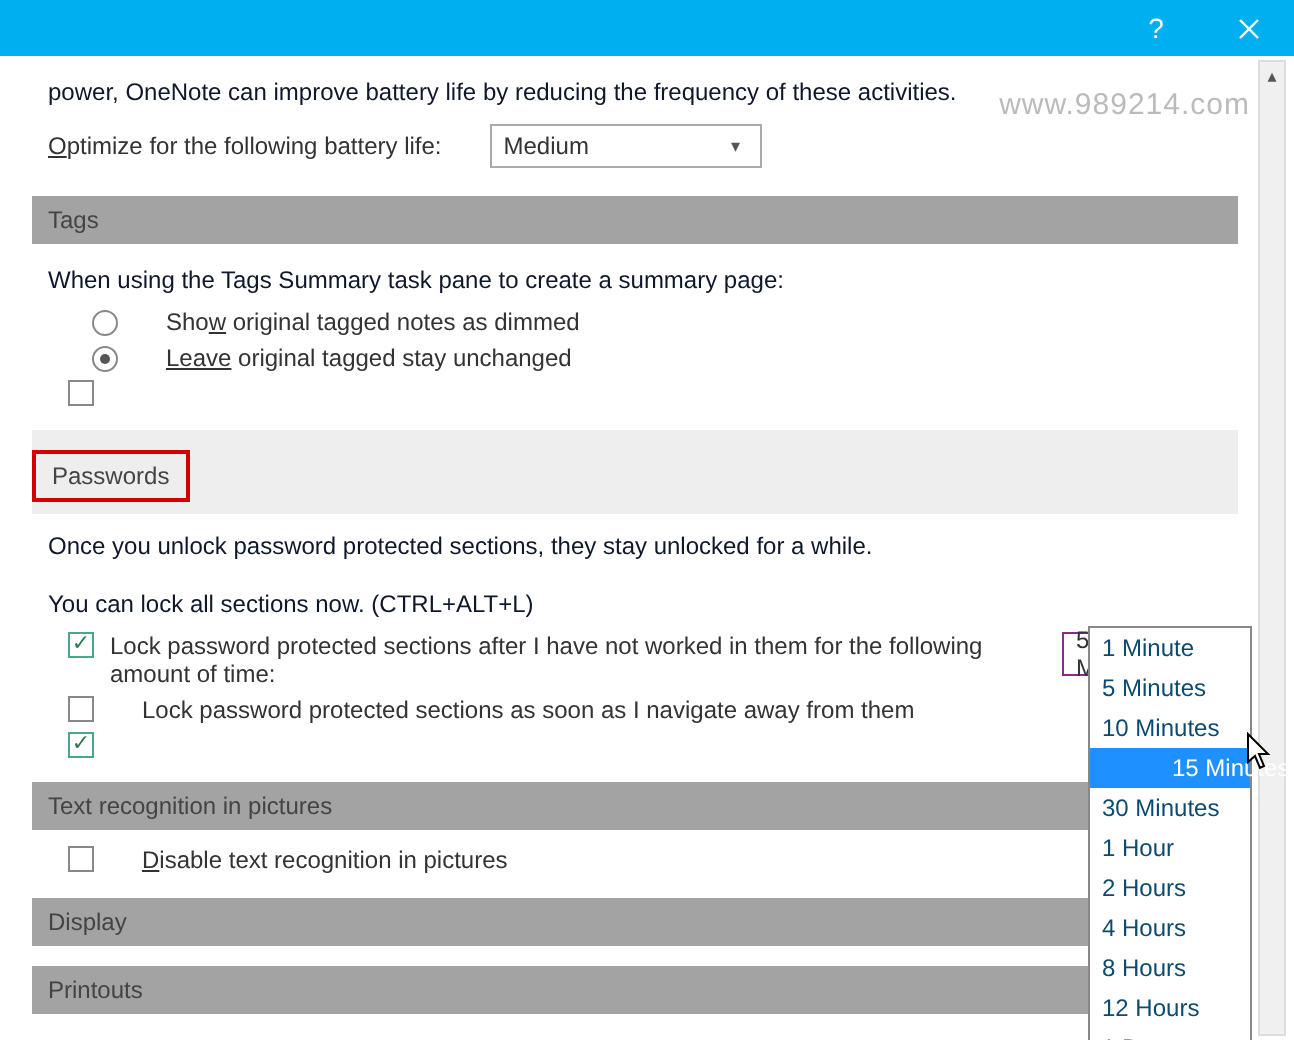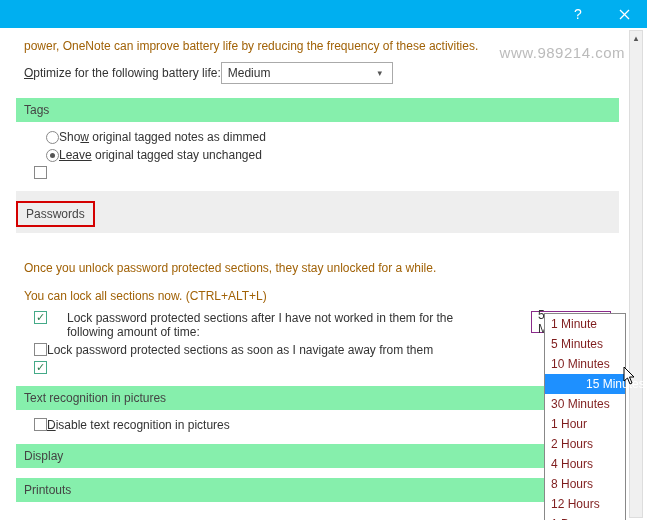--- a/index.html
+++ b/index.html
@@ -53,46 +53,46 @@
   .scroll-arrow {
     height: 14px;
     display: flex;
     align-items: center;
     justify-content: center;
     font-size: 9px;
     color: #555;
     background: #f0f0f0;
   }
   .section-header {
-    background: #86efac;
+    background: #a3a3a3;
     padding: 5px 8px;
     font-weight: 400;
     color: #444;
     margin: 10px 0 6px 0;
   }
   .section-header.highlight {
     display: inline-block;
     border: 2px solid #d40000;
     background: #eeeeee;
     padding: 4px 8px;
   }
   .section-header-row {
     background: #eeeeee;
-    margin: 10px 0 23px 0;
+    margin: 10px 0 4px 0;
   }
   .body-text {
     padding: 4px 8px;
-    color: #a16207;
+    color: #0f172a;
     line-height: 1.35;
   }
   .row {
     display: flex;
     align-items: center;
     padding: 2px 8px 2px 18px;
-    gap: 0;
+    gap: 24px;
   }
   .row .text { flex: 1; }
   .underline-letter { text-decoration: underline; }
   .radio, .checkbox {
     width: 13px; height: 13px;
     border: 1px solid #888;
     display: inline-flex;
     align-items: center;
     justify-content: center;
     background: #fff;
@@ -122,47 +122,47 @@
     gap: 4px;
   }
   .combo .arrow {
     width: 16px;
     display: flex;
     justify-content: center;
     font-size: 9px;
     color: #555;
   }
   .combo.small { width: 80px; justify-content: space-between; border-color: #8a2a8a; }
-  .combo.med { width: 172px; justify-content: space-between; }
+  .combo.med { width: 136px; justify-content: space-between; }
   .battery-row {
     display: flex;
     align-items: center;
-    gap: 0;
+    gap: 24px;
     padding: 4px 8px;
   }
   .lock-row {
     display: flex;
     align-items: flex-start;
-    gap: 20px;
+    gap: 8px;
     padding: 2px 8px 2px 18px;
   }
   .lock-row .text { flex: 1; padding-right: 8px; }
   .dropdown-list {
     position: absolute;
     right: 21px;
     top: 313px;
     width: 82px;
     background: #fff;
     border: 1px solid #888;
     z-index: 10;
     font-size: 12px;
   }
   .dropdown-list .opt {
     padding: 3px 6px;
-    color: #7f1d1d;
+    color: #0c4a6e;
     white-space: nowrap;
   }
   .dropdown-list .opt.hover {
     background: #1e90ff;
     color: #fff;
     padding-left: 41px;
   }
   .cursor {
     position: absolute;
     right: 10px;
@@ -203,20 +203,21 @@
   <div class="body-text">power, OneNote can improve battery life by reducing the frequency of these activities.</div>
   <div class="battery-row">
     <span><span class="underline-letter">O</span><span>ptimize for the following battery life:</span></span>
     <div class="combo med">
       <span>Medium</span>
       <span class="arrow">▾</span>
     </div>
   </div>
 
   <div class="section-header">Tags</div>
+  <div class="body-text">When using the Tags Summary task pane to create a summary page:</div>
   <div class="row" style="padding-left:30px">
     <span class="radio"></span>
     <span class="text"><span>Sho</span><span class="underline-letter">w</span><span> original tagged notes as dimmed</span></span>
   </div>
   <div class="row" style="padding-left:30px">
     <span class="radio selected"></span>
     <span class="text"><span class="underline-letter">Leave</span><span> original tagged stay unchanged</span></span>
   </div>
   <div class="row">
     <span class="checkbox"></span>

